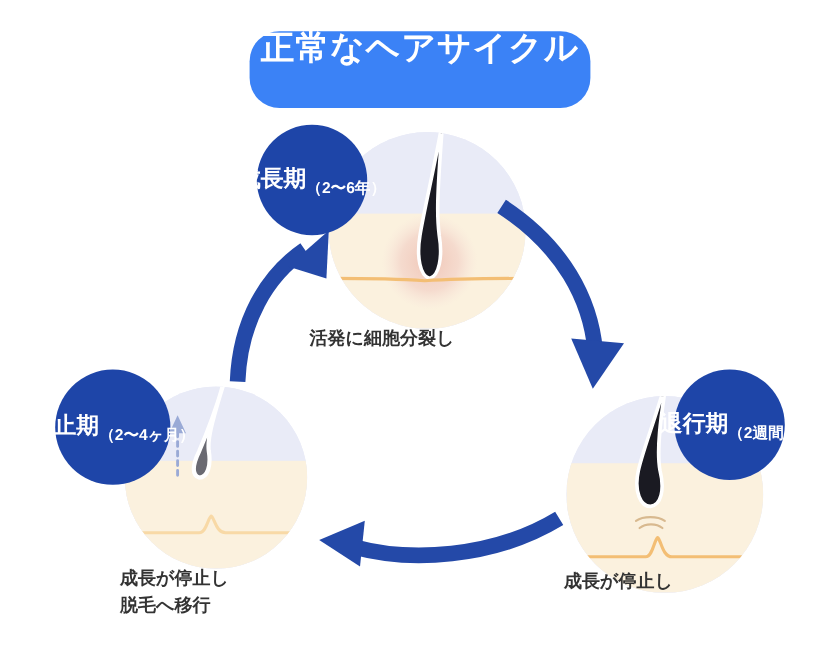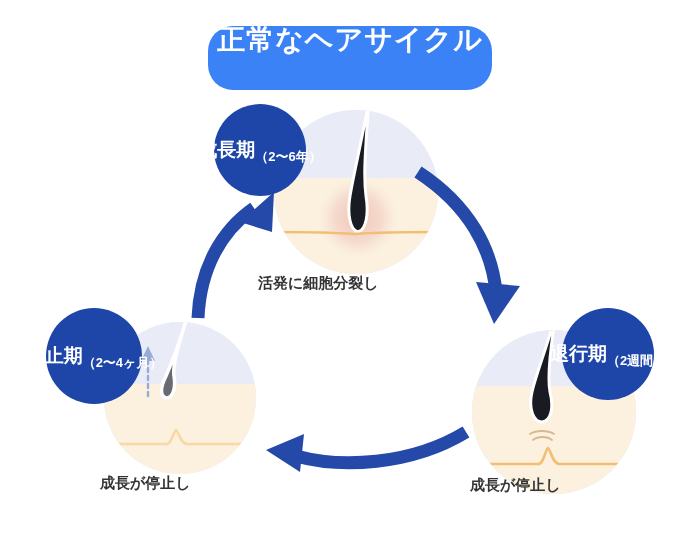--- a/index.html
+++ b/index.html
@@ -183,13 +183,14 @@
 <div class="caption" id="caption-center">
   <div>活発に細胞分裂し</div>
 </div>
 
 <div class="caption" id="caption-catagen">
   <div>成長が停止し</div>
 </div>
 
 <div class="caption" id="caption-telogen">
   <div>成長が停止し</div>
+  <div>脱毛へ移行</div>
 </div>
 
 </body></html>

